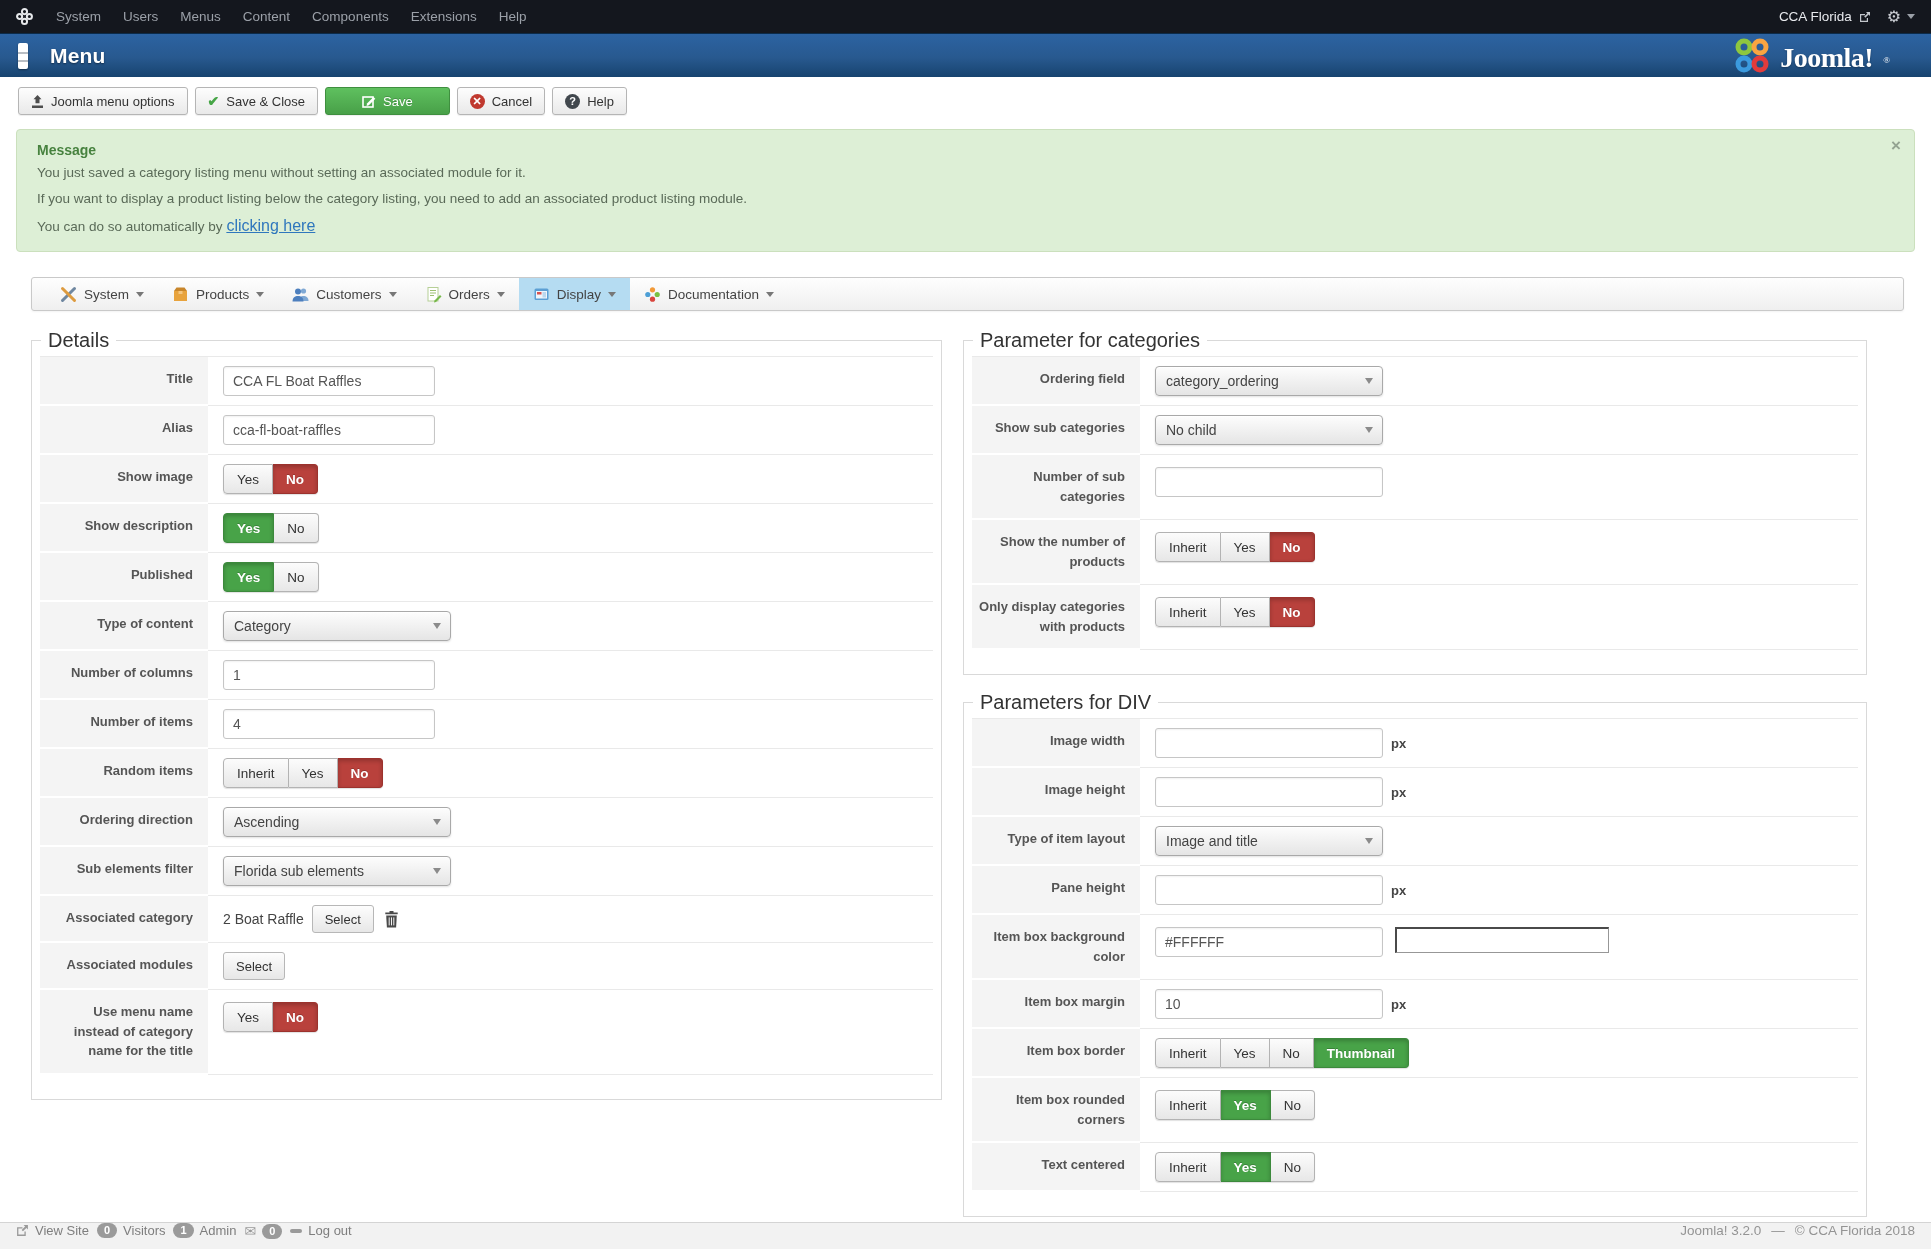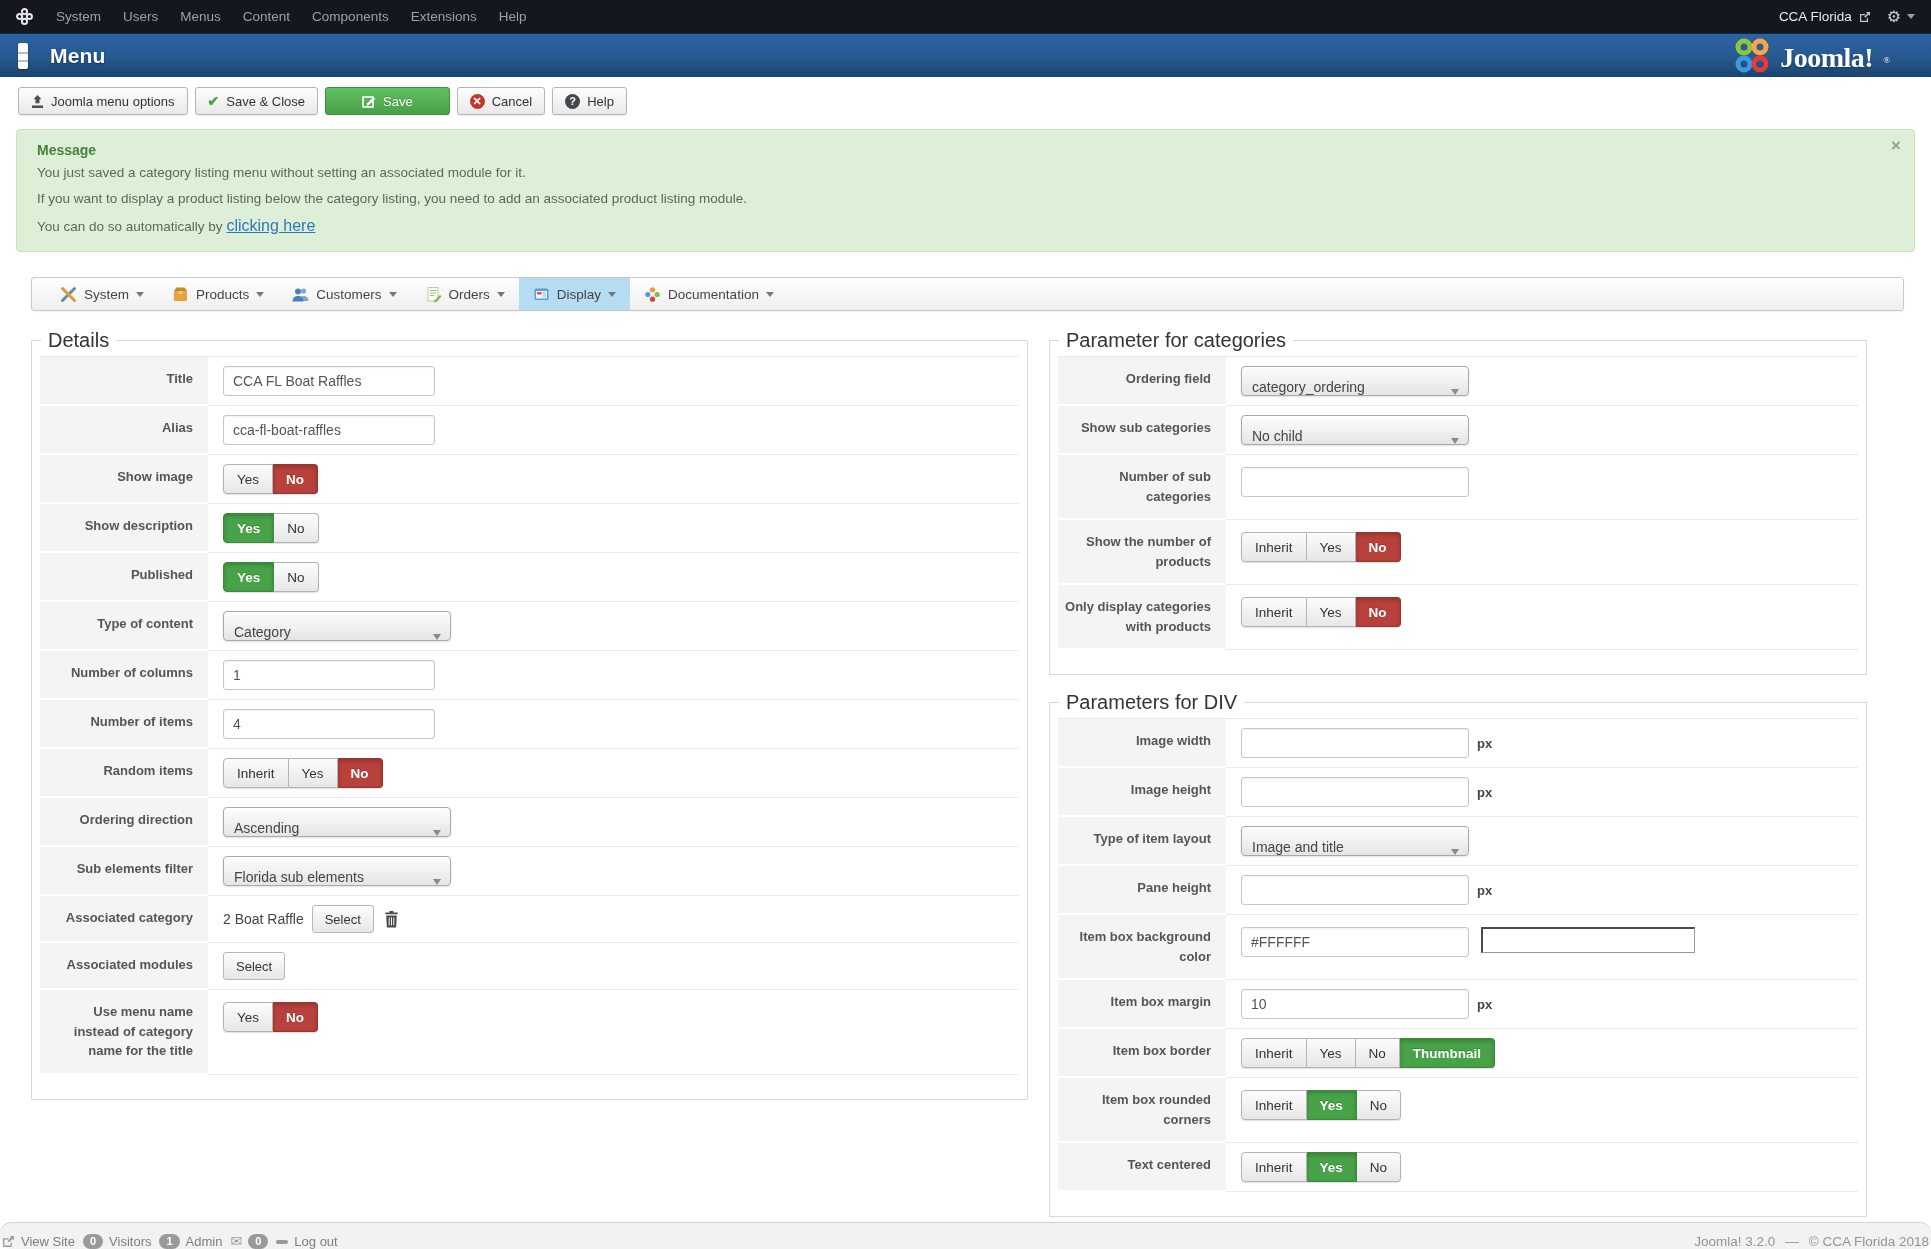--- a/index.html
+++ b/index.html
@@ -52,36 +52,36 @@
             box-shadow:0 1px 2px rgba(0,0,0,.05); }
   .tab { display:flex; align-items:center; gap:7px; padding:0 14px; font-size:13.5px; color:#444; cursor:pointer; }
   .tab.active { background:#b5dcf2; }
   .tab .caret-dn { border-top-color:#777; }
   .tico { width:17px; height:17px; display:inline-block; }
 
   
   .content { display:flex; gap:21px; padding:18px 64px 0 31px; align-items:flex-start; }
   fieldset.box { border:1px solid #d9d9d9; padding:4px 8px 24px; }
   fieldset.box legend { font-size:20px; color:#333; padding:0 7px; margin-left:1px; }
-  .col-left { width:997px; flex:none; }
+  .col-left { width:911px; flex:none; }
   .col-right { flex:1; }
   .rows { border-top:1px solid #e9e9e9; }
   .frow { display:flex; }
   .flabel { width:168px; flex:none; background:#f4f4f4; border-bottom:2px solid #fff; padding:12px 15px 12px 6px;
             text-align:right; font-weight:bold; font-size:13px; color:#555; line-height:1.5; }
   .fctrl { flex:1; border-bottom:1px solid #e9e9e9; padding:9px 0 9px 15px; display:flex; align-items:center; gap:8px; }
   .fctrl.top { align-items:flex-start; padding-top:12px; }
 
   .txt { width:212px; height:30px; border:1px solid #c6c6c6; border-radius:3px; padding:0 9px; font-size:14px;
          color:#555; background:#fff; box-shadow:inset 0 1px 2px rgba(0,0,0,.06); font-family:inherit; }
   .txt-w { width:228px; }
   .unit { font-size:13px; color:#454545; font-weight:bold; }
 
   .select { width:228px; height:30px; background:linear-gradient(#fdfdfd,#e5e5e5); border:1px solid #a9a9a9;
-            border-radius:4px; display:flex; align-items:flex-end; padding:0 26px 0 10px; font-size:14px; color:#444;
+            border-radius:4px; display:flex; align-items:center; padding:0 26px 0 10px; font-size:14px; color:#444;
             position:relative; cursor:pointer; box-shadow:inset 0 1px 0 rgba(255,255,255,.7), 0 1px 2px rgba(0,0,0,.12); }
   .select .sel-caret { position:absolute; right:9px; width:0; height:0; border-left:4.5px solid transparent;
             border-right:4.5px solid transparent; border-top:6px solid #8b8b8b; }
 
   .tgl { display:inline-flex; border-radius:4px; box-shadow:0 1px 1px rgba(0,0,0,.12); }
   .tbtn { height:30px; padding:0 13px; background:linear-gradient(#fcfcfc,#e7e7e7); border:1px solid #b3b3b3;
           border-left-width:0; font-size:13.5px; color:#333; display:flex; align-items:center; cursor:pointer; font-family:inherit; }
   .tbtn:first-child { border-left-width:1px; border-radius:4px 0 0 4px; }
   .tbtn:last-child { border-radius:0 4px 4px 0; }
   .tbtn.on-green { background:#48a348; border-color:#3c893c; color:#fff; font-weight:bold; box-shadow:inset 0 2px 4px rgba(0,0,0,.22); text-shadow:0 -1px 0 rgba(0,0,0,.2); }
@@ -92,21 +92,21 @@
   .assoc-val { font-size:14px; color:#444; }
   .trash { cursor:pointer; display:inline-flex; margin-left:2px; }
 
   .swatch { width:214px; height:26px; background:#FFFFFF; border:1px solid #979797; border-top:2px solid #4a4a4a;
             border-left:2px solid #4a4a4a; margin-left:4px; }
 
   .gap16 { height:16px; }
 
   
   .footer { position:absolute; left:0; right:0; bottom:0; height:27px; background:#f2f2f2; border-top:1px solid #d4d4d4;
-            display:flex; align-items:flex-end; padding:0 2px; font-size:13px; color:#7e7e7e; gap:8px;border-radius:11px; }
+            display:flex; align-items:flex-start; padding:0 16px; font-size:13px; color:#7e7e7e; gap:8px; }
   .badge { background:#9a9a9a; color:#fff; border-radius:10px; padding:2px 7px; font-size:11px; font-weight:bold; line-height:1; }
   .flink { cursor:pointer; display:flex; align-items:center; gap:6px; }
   .footer .fright { margin-left:auto; color:#949494; font-size:13.5px; display:flex; gap:10px; }
   .dash-ico { width:12px; height:4px; background:#9a9a9a; border-radius:2px; display:inline-block; }
   .env-ico { color:#9a9a9a; font-size:14px; }
 </style>
 </head>
 <body>
 
 <div class="topbar">

